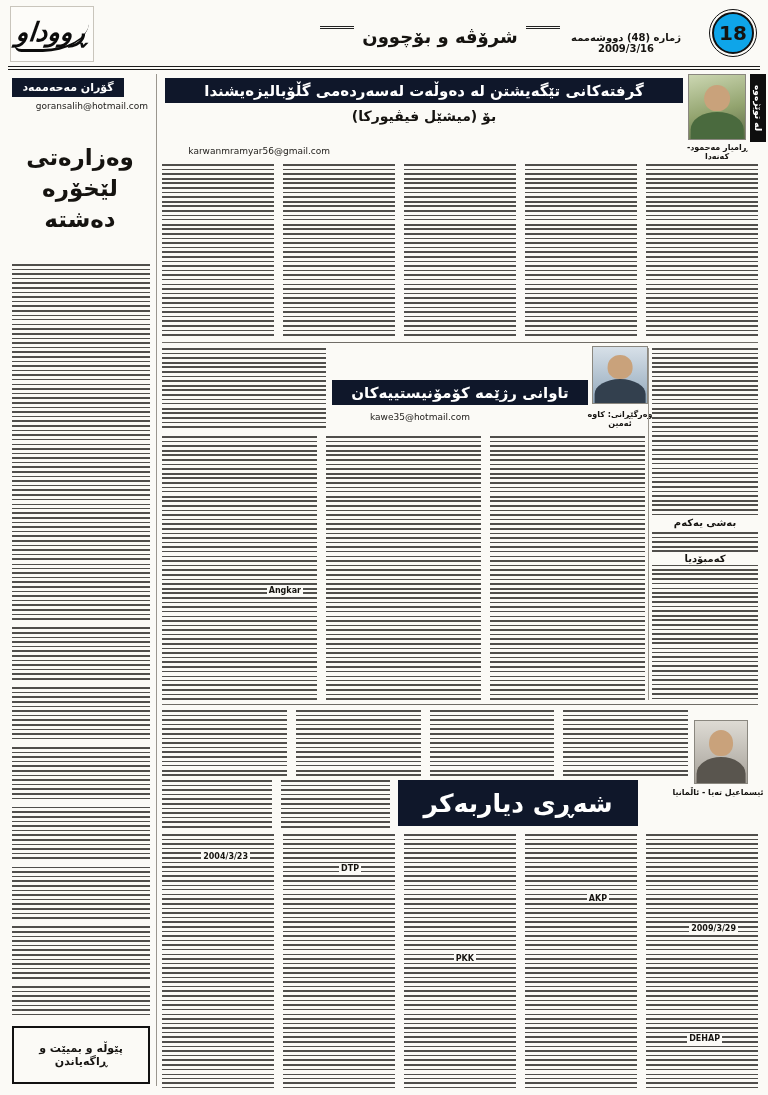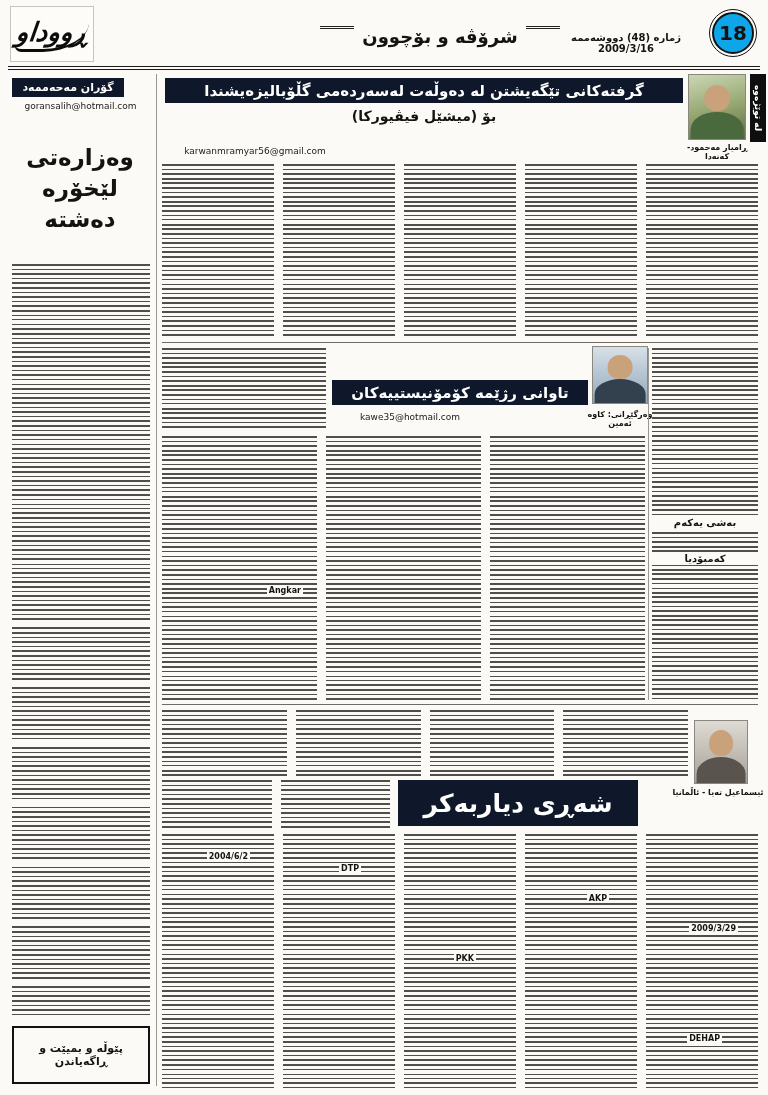--- a/index.html
+++ b/index.html
@@ -65,21 +65,21 @@
     transform: translateX(-50%); border-radius: 50% 50% 0 0; background: #3c4450;
   }
   .p-green { background: linear-gradient(165deg, #ccd7b2 0%, #93a46f 55%, #5e6c48 100%); }
   .p-green::after { background: #4a6a3e; }
   .p-blue  { background: linear-gradient(180deg, #d7e0e8 0%, #92a8bb 100%); }
   .p-blue::after  { background: #33404e; }
   .p-gray  { background: linear-gradient(180deg, #dedbd4 0%, #a6a199 100%); }
   .p-gray::after  { background: #59554e; }
 
   .byline { position: absolute; font-size: 8px; font-weight: bold; text-align: center; }
-  .email  { position: absolute; font-size: 9px; direction: ltr; text-align: center; color: #23211e; }
+  .email  { position: absolute; font-size: 9px; direction: ltr; text-align: right; color: #23211e; }
   .rubric {
     position: absolute; background: #0e0e0e; color: #fff; writing-mode: vertical-rl;
     font-size: 9px; font-weight: bold; text-align: center; letter-spacing: 1px;
     display: flex; align-items: center; justify-content: center;
   }
   .subhead {
     position: absolute; left: 0; right: 0; text-align: center; font-weight: bold;
     font-size: 10px; background: #fbfaf6; padding: 1px 0;
   }
   .tok {
@@ -231,17 +231,17 @@
     <div class="col lines">
       <span class="tok" style="top:60px; right:28px;">AKP</span>
     </div>
     <div class="col lines">
       <span class="tok" style="top:120px; right:40px;">PKK</span>
     </div>
     <div class="col lines">
       <span class="tok" style="top:30px; right:34px;">DTP</span>
     </div>
     <div class="col lines">
-      <span class="tok" style="top:18px; right:24px;">2004/6/2</span>
+      <span class="tok" style="top:18px; right:24px;">2004/3/23</span>
     </div>
   </div>
 
 </div>
 
 </body></html>

